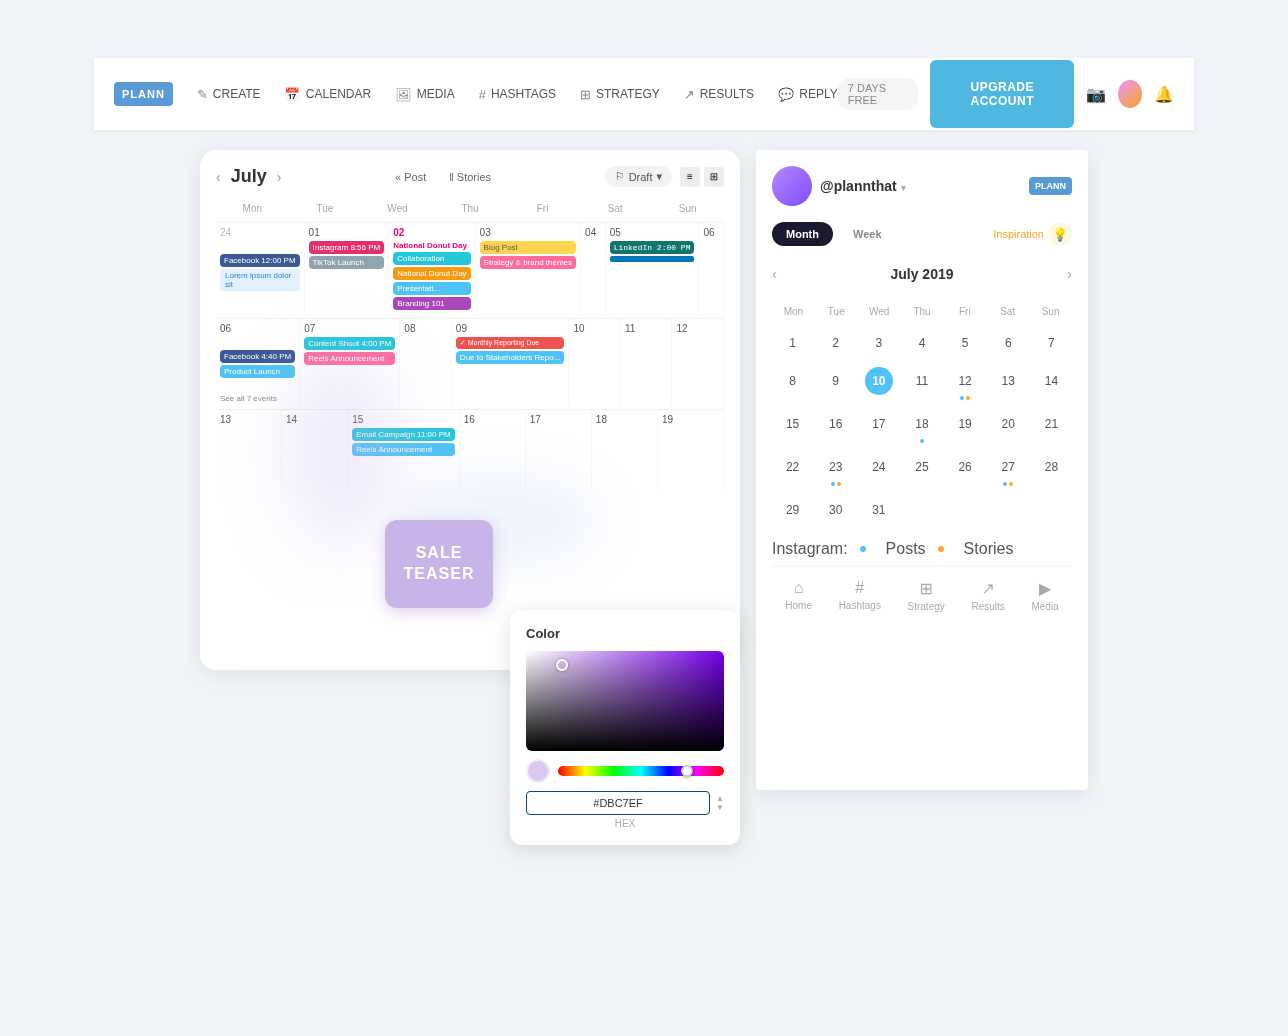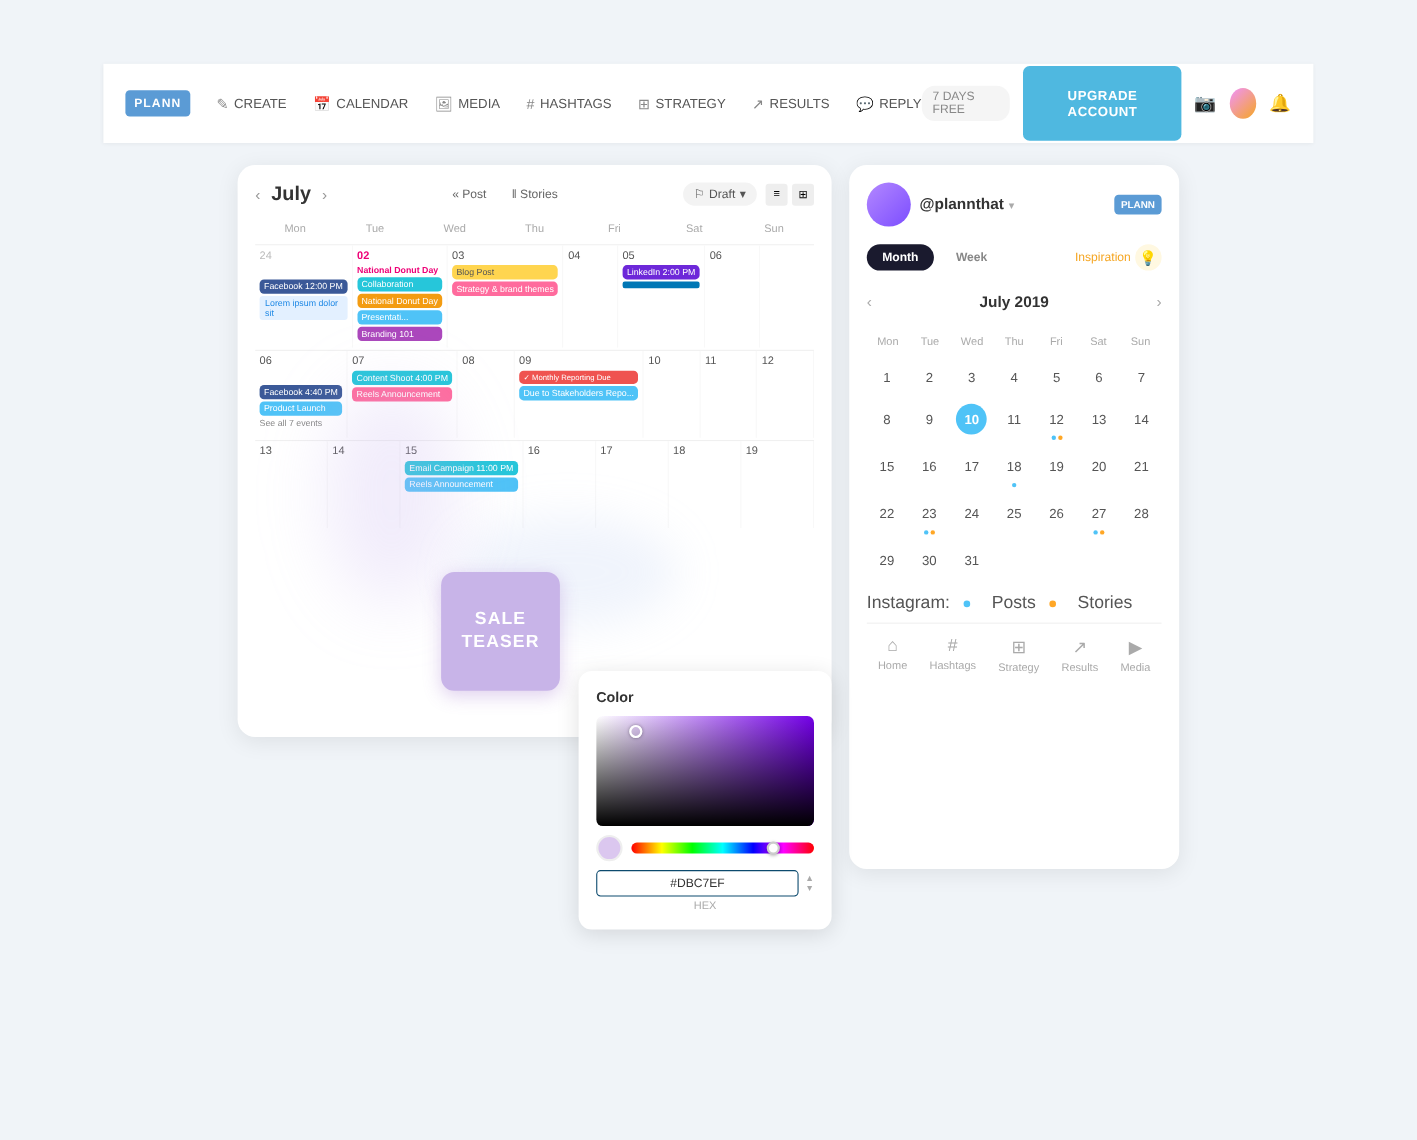--- a/index.html
+++ b/index.html
@@ -207,50 +207,50 @@
       padding: 2px 4px;
       font-size: 8px;
       margin-bottom: 2px;
       color: #fff;
       white-space: nowrap;
       overflow: hidden;
       text-overflow: ellipsis;
     }
     .ev-fb { background: #3b5998; margin-top: 16px; }
     .ev-ig { background: #e1306c; }
-    .ev-li { background: #6d28d9; }
+    .ev-li { background: #0f766e; font-family: Liberation Mono, monospace; }
     .ev-orange { background: #f39c12; }
     .ev-pink { background: #ff6b9d; }
     .ev-blue { background: #4fc3f7; }
     .ev-purple { background: #ab47bc; }
     .ev-teal { background: #26c6da; }
     .ev-red { background: #ef5350; }
     .ev-yellow { background: #ffd54f; color: #555; }
     .ev-gray { background: #90a4ae; }
     .ev-label {
       background: #e3f0ff;
       border-radius: 3px;
       padding: 2px 5px;
       font-size: 8px;
       color: #1e88e5;
       margin-bottom: 2px;
     }
     .see-events {
       font-size: 8px;
       color: #888;
-      margin-top: 2px;
+      margin-top: 16px;
     }
 
     
     .sale-teaser-card {
       position: absolute;
       left: 185px;
       top: 370px;
       width: 108px;
-      height: 108px;
+      height: 88px;
       background: #c8b4e8;
       border-radius: 12px;
       display: flex;
       align-items: center;
       justify-content: center;
       text-align: center;
       color: #fff;
       font-size: 16px;
       font-weight: 700;
       letter-spacing: 1px;
@@ -358,23 +358,23 @@
     .hex-label {
       text-align: center;
       font-size: 10px;
       color: #aaa;
       margin-top: 3px;
     }
 
     
     .right-panel {
       background: #fff;
-      border-radius: 16px;
+      border-radius: 4px;
       box-shadow: 0 4px 20px rgba(0,0,0,0.08);
-      width: 300px;
+      width: 332px;
       min-height: 640px;
       padding: 16px;
       flex-shrink: 0;
     }
 
     .profile-row {
       display: flex;
       align-items: center;
       justify-content: space-between;
       margin-bottom: 16px;
@@ -659,20 +659,25 @@
 
           <div class="cal-weeks">
 
             <div class="cal-week">
               <div class="cal-cell">
                 <div class="cal-date-num">24</div>
                 <div class="cal-event ev-fb">Facebook 12:00 PM</div>
                 <div class="ev-label">Lorem ipsum dolor sit</div>
               </div>
               <div class="cal-cell">
+                <div class="cal-date-num current-month">01</div>
+                <div class="cal-event ev-ig">Instagram 8:56 PM</div>
+                <div class="cal-event ev-gray">TikTok Launch</div>
+              </div>
+              <div class="cal-cell">
                 <div class="cal-date-num current-month special">02</div>
                 <div style="font-size:8px; color:#e07; font-weight:600; margin-bottom:2px;">National Donut Day</div>
                 <div class="cal-event ev-teal">Collaboration</div>
                 <div class="cal-event ev-orange">National Donut Day</div>
                 <div class="cal-event ev-blue">Presentati...</div>
                 <div class="cal-event ev-purple">Branding 101</div>
               </div>
               <div class="cal-cell">
                 <div class="cal-date-num current-month">03</div>
                 <div class="cal-event ev-yellow">Blog Post</div>

